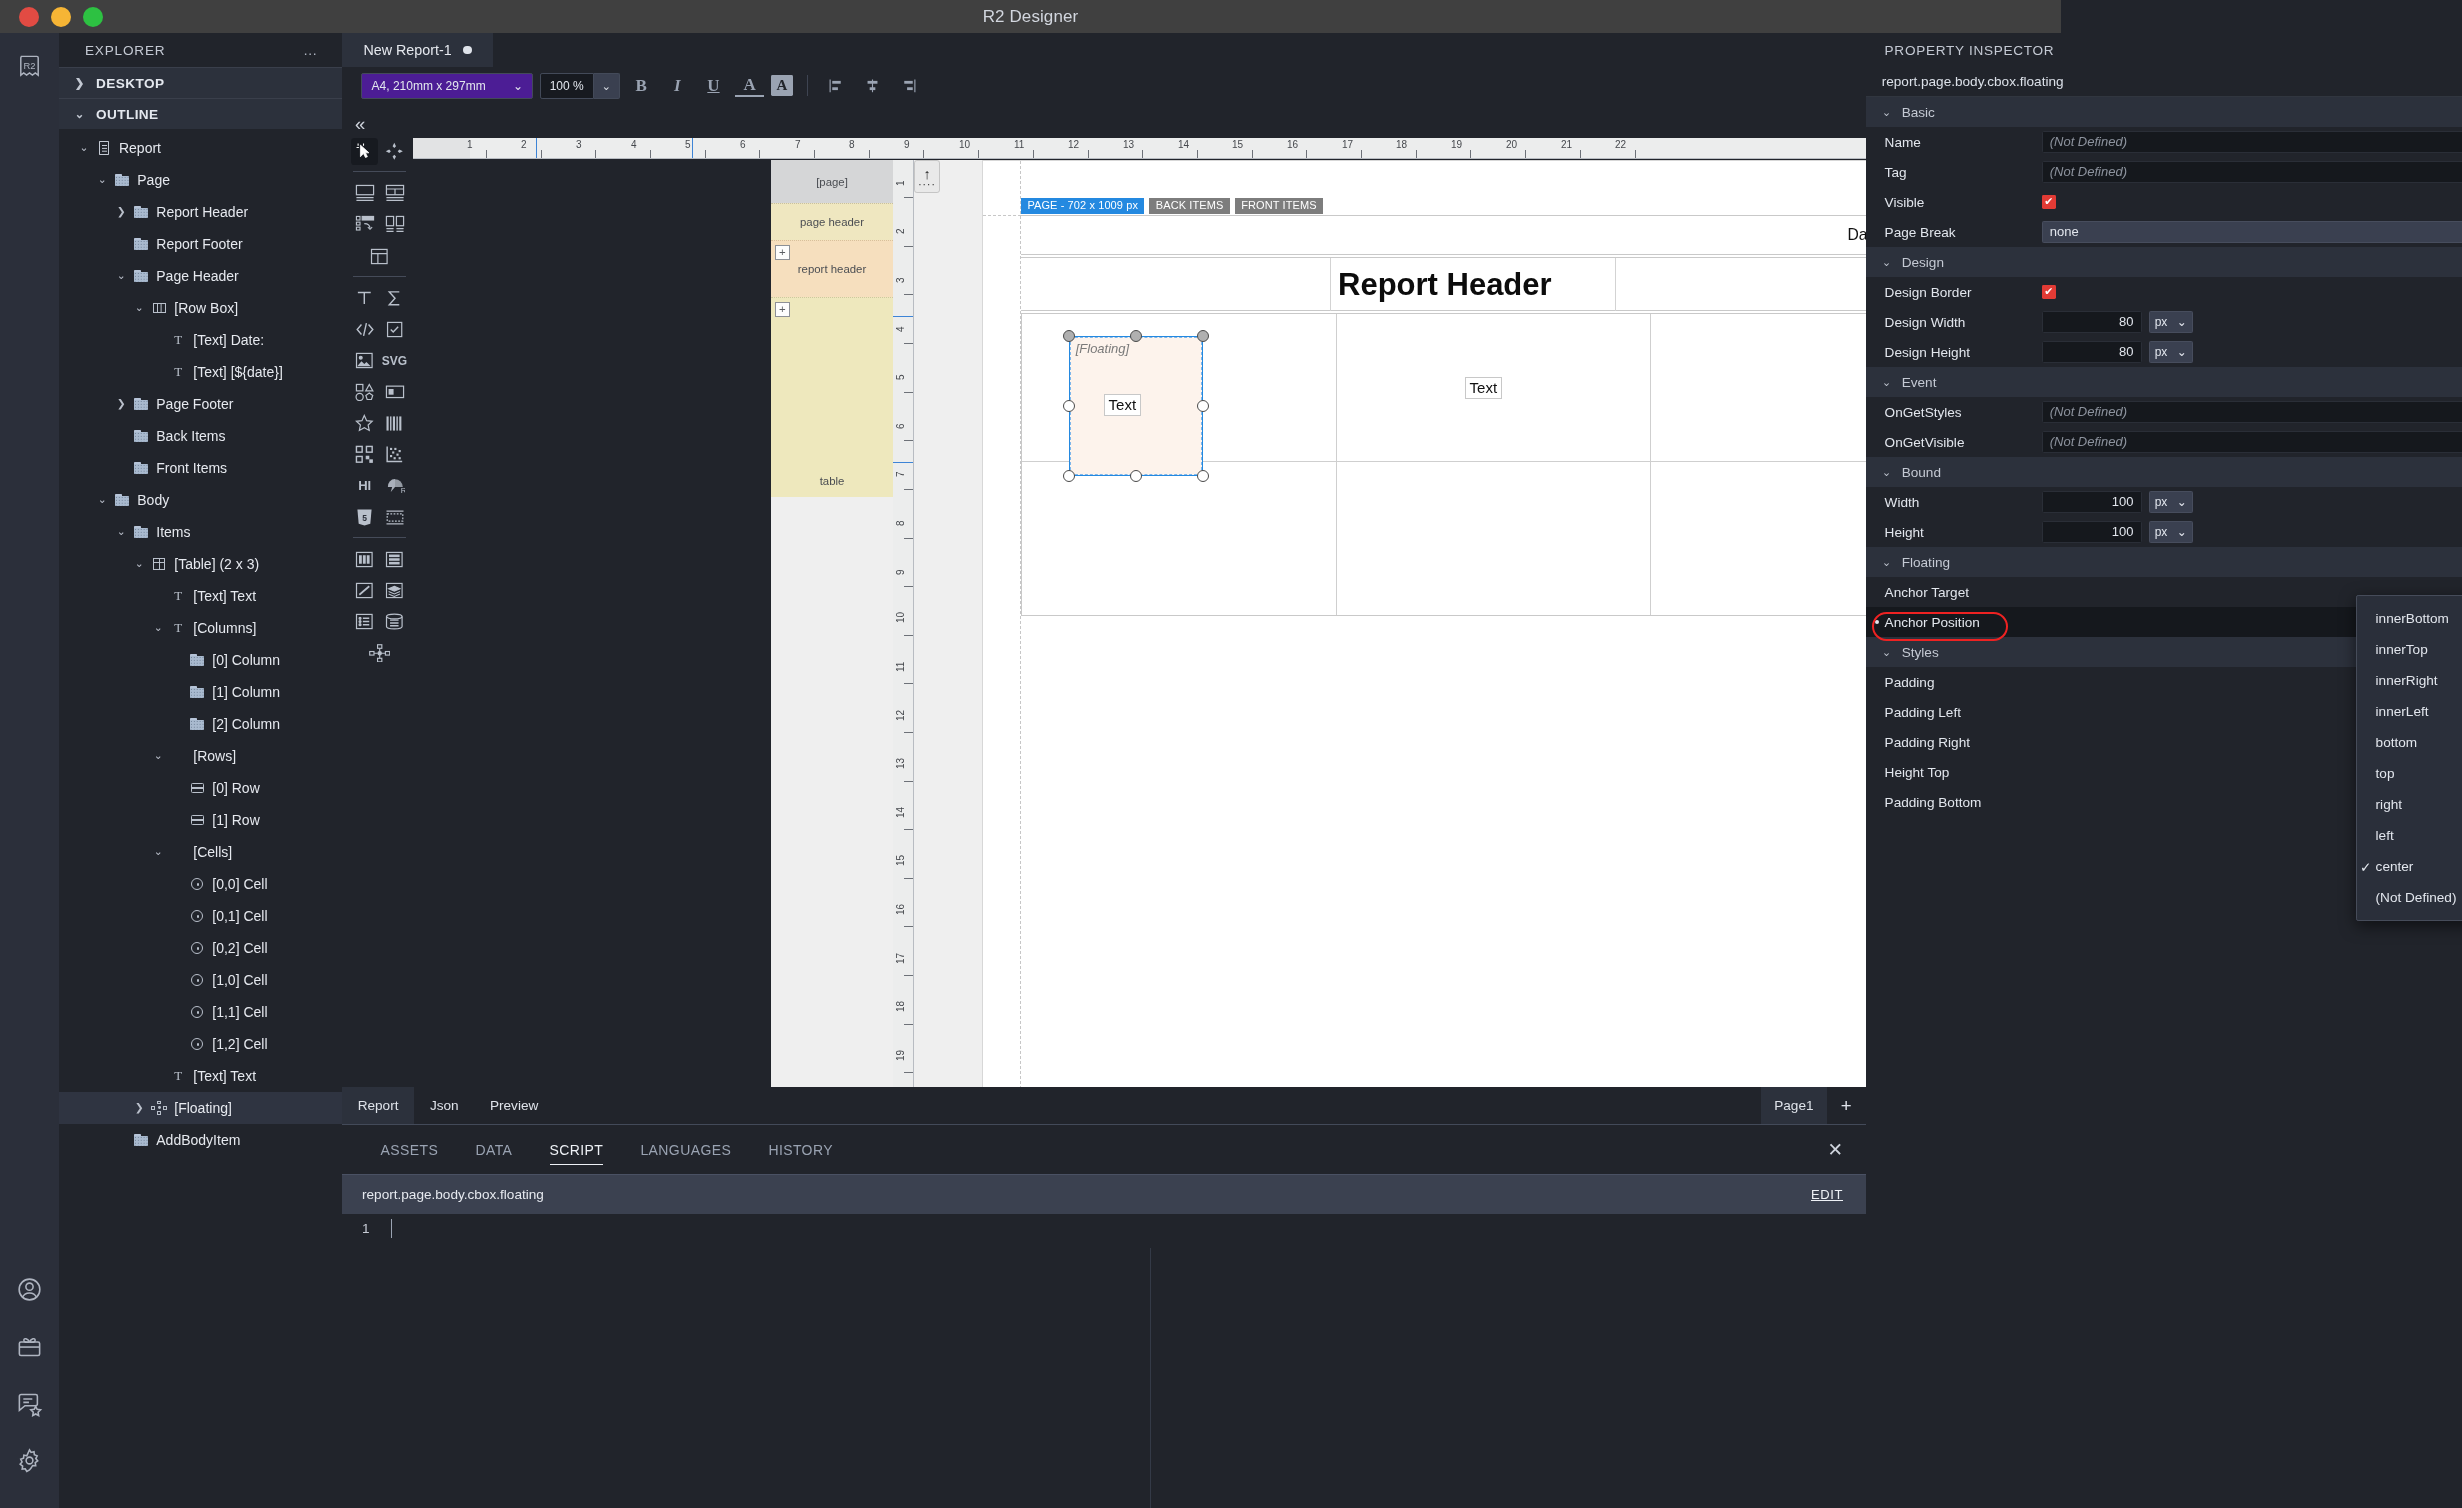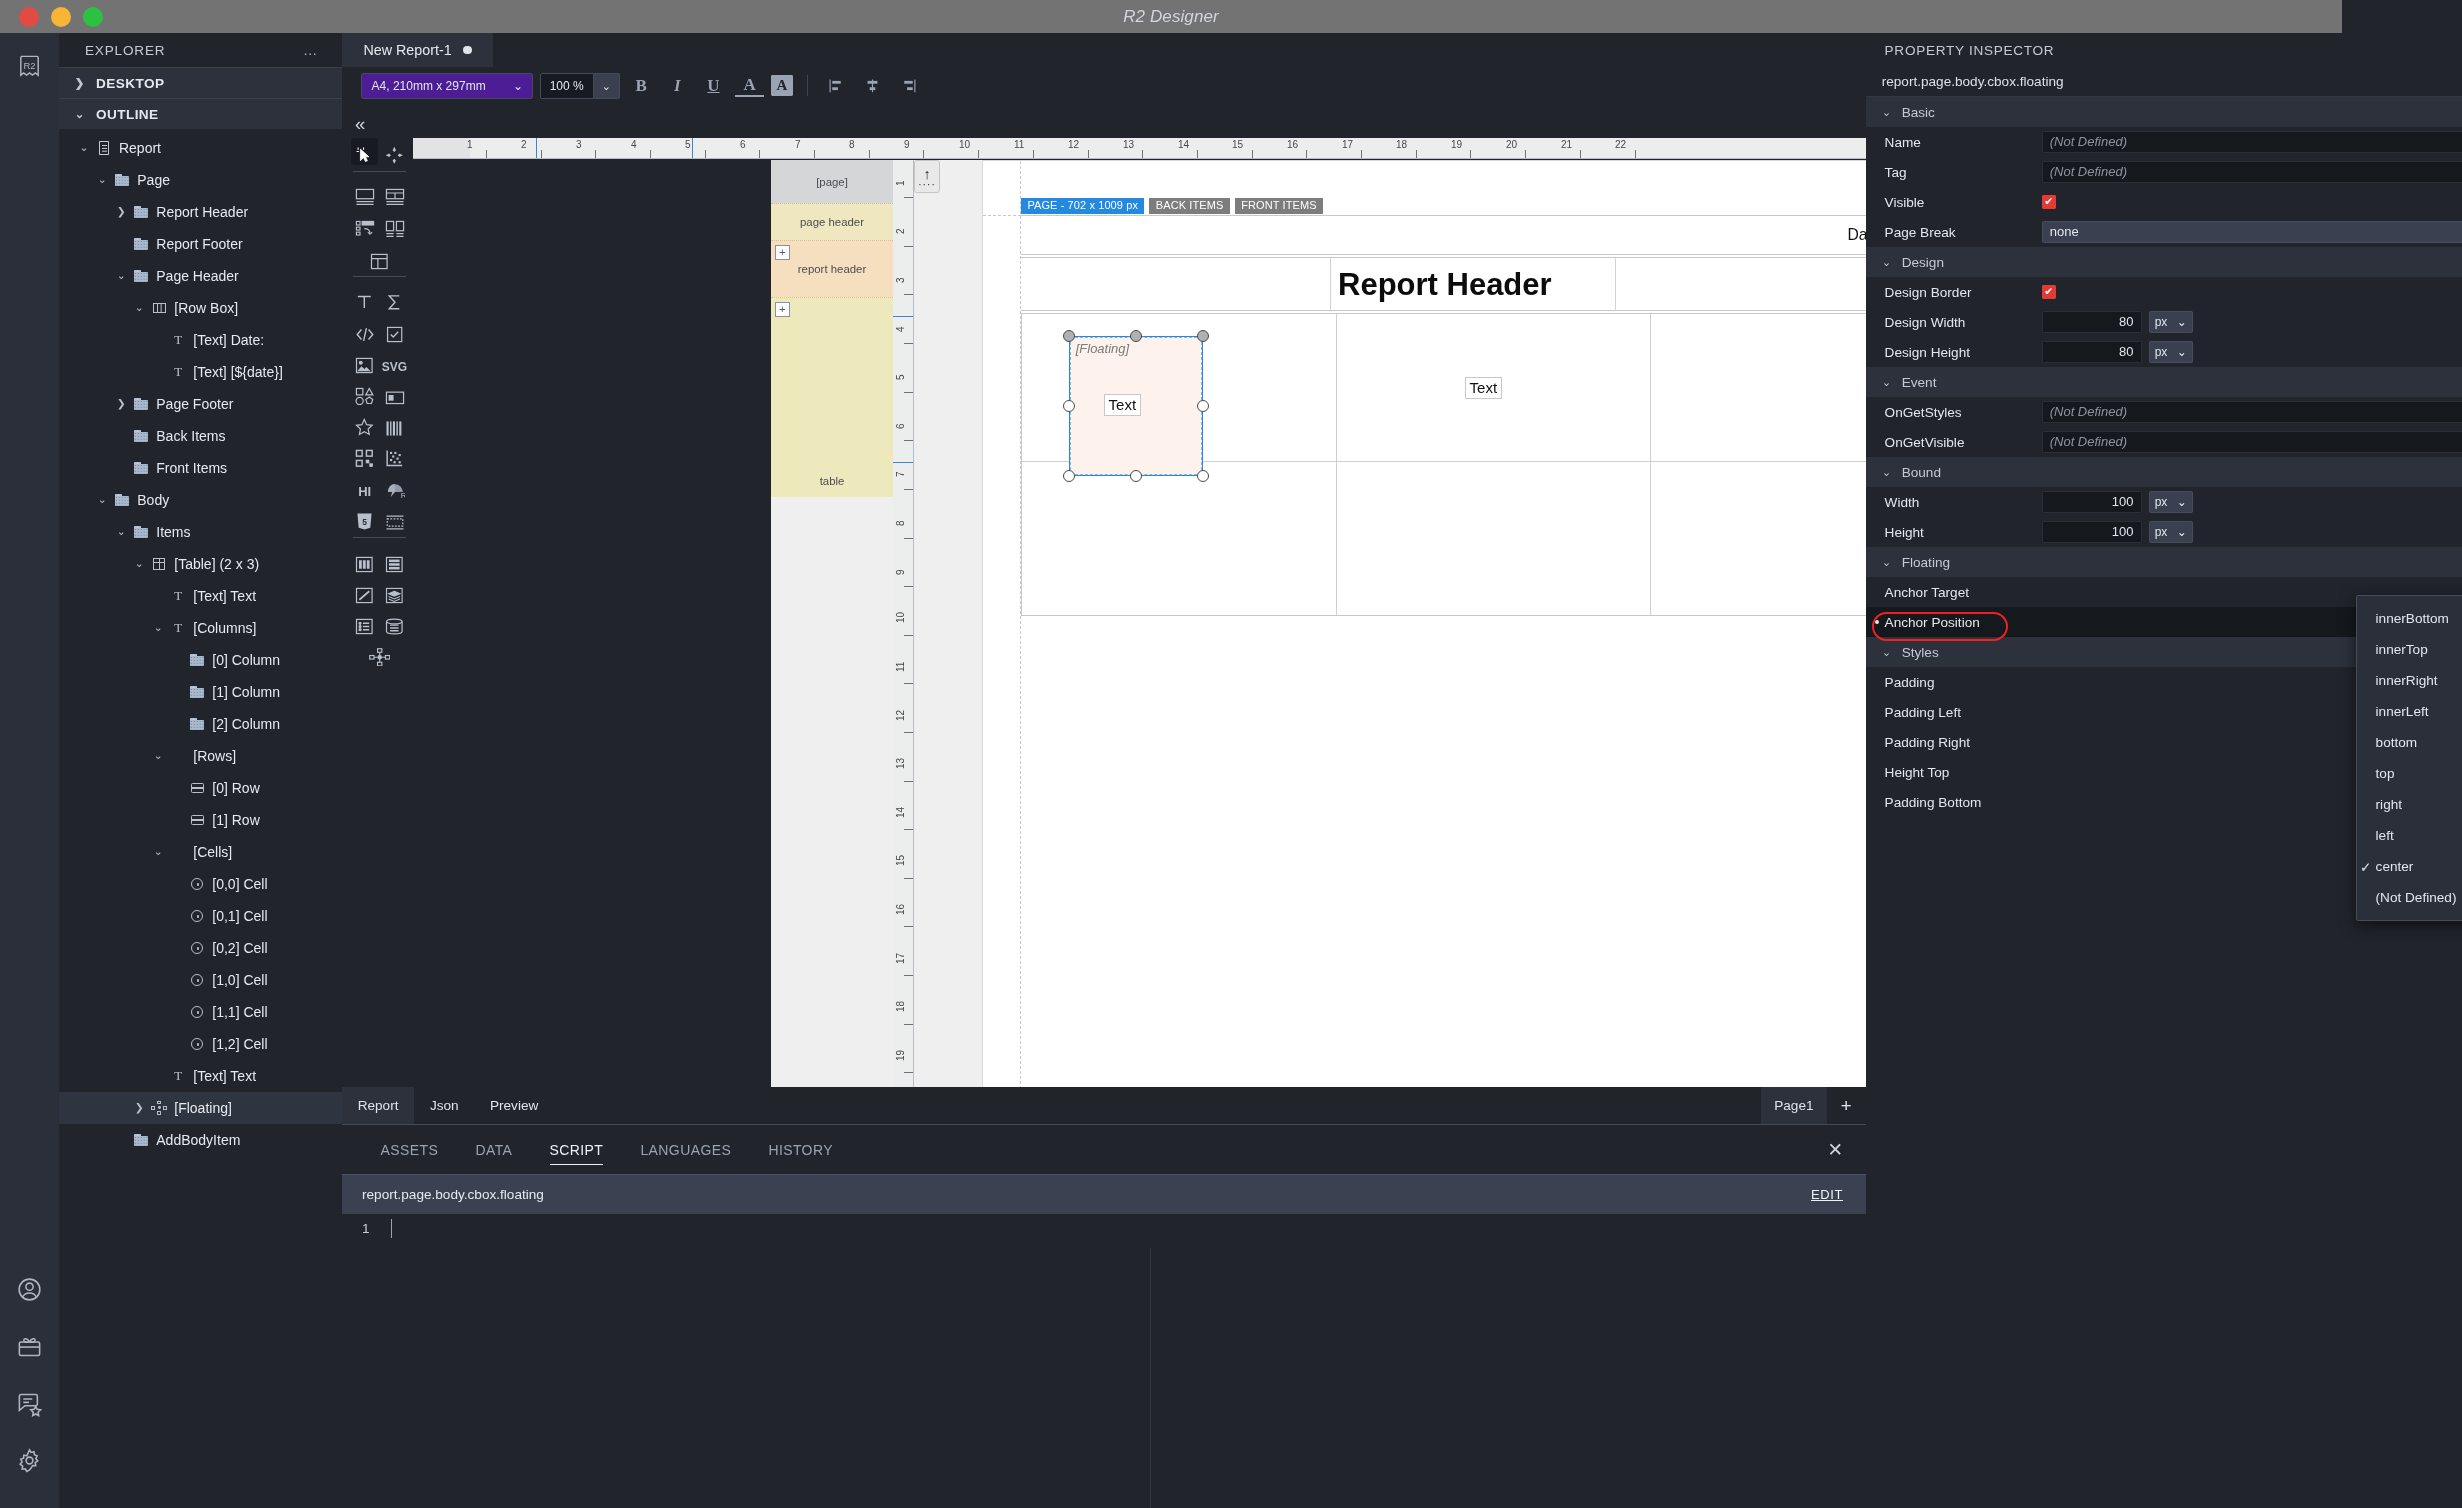--- a/index.html
+++ b/index.html
@@ -6,22 +6,22 @@
   html, body {
     width: 2462px; height: 1509px;
     background: #21242b;
     font-family: "Liberation Sans", sans-serif;
     overflow: hidden;
   }
   .app { position: relative; width: 2462px; height: 1509px; background: #21242b; }
 
   
   .titlebar {
-    position: absolute; left: 0; top: 0; width: 2342px; height: 33px;
-    background: #737373; display: flex; align-items: center; font-style: italic;
+    position: absolute; left: 0; top: 0; width: 2061px; height: 33px;
+    background: #404040; display: flex; align-items: center;
   }
   .lights { display: flex; gap: 12px; margin-left: 18.6px; }
   .light { width: 20px; height: 20px; border-radius: 50%; }
   .l-red { background: #e24b43; }
   .l-yellow { background: #f6b535; }
   .l-green { background: #2dc142; }
   .app-title {
     position: absolute; left: 0; right: 0; text-align: center;
     color: #d2d6de; font-size: 17px; letter-spacing: 0.1px;
   }
@@ -142,21 +142,21 @@
   .tb-sep { width: 0.7px; height: 21.4px; background: #3e4452; margin: 0 7.1px; }
 
   
   .canvas-area { position: absolute; left: 0; top: 71px; width: 1524px; height: 987px; background: #21242b; }
   .collapse {
     position: absolute; left: 13px; top: 8.6px; color: #cfd4dd; font-size: 18.6px;
   }
   .palette { position: absolute; left: 7.1px; top: 34px; width: 61px; }
   .pal-row { display: flex; gap: 2.9px; justify-content: center; margin-bottom: 4.3px; }
   .pal-btn {
-    width: 27px; height: 27px; display: flex; align-items: flex-end; justify-content: center;
+    width: 27px; height: 27px; display: flex; align-items: center; justify-content: center;
     color: #b9c0cb;
   }
   .pal-btn.active { background: #171a20; border-radius: 3.6px; }
   .pal-sep { height: 0.7px; background: #454b59; margin: 6.4px 4.3px 7.9px 4.3px; }
 
   
   .ruler-h {
     position: absolute; left: 71px; top: 34px; width: 1453px; height: 21.4px;
     background: #eceded; border-bottom: 0.7px solid #b8bcc2;
     overflow: hidden;

